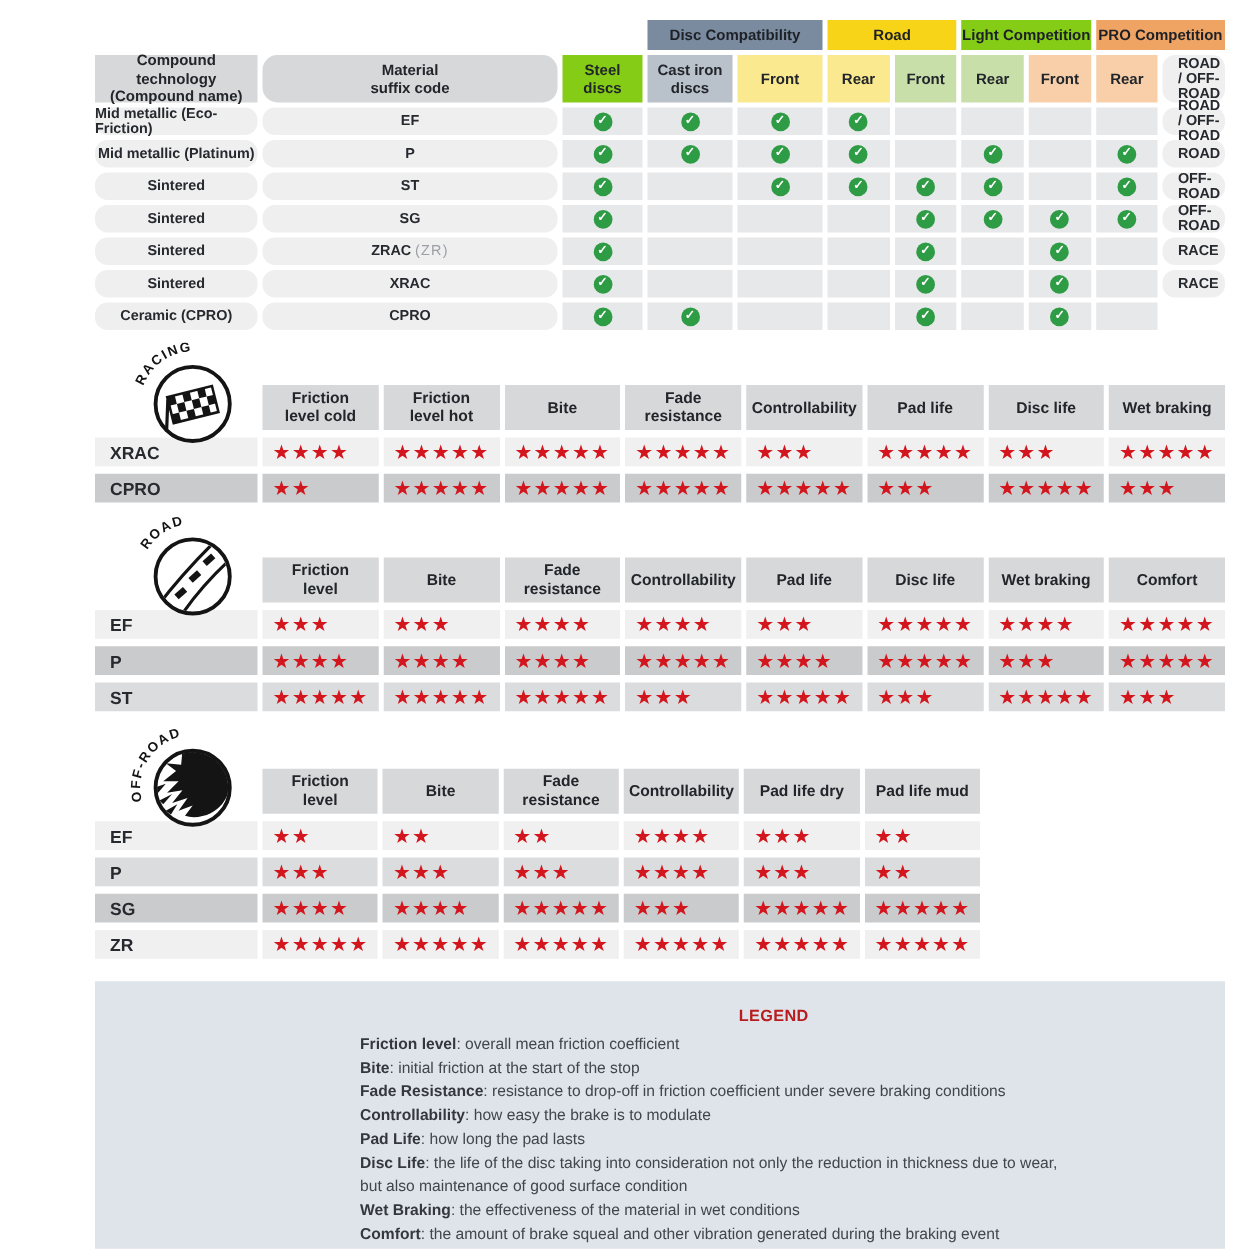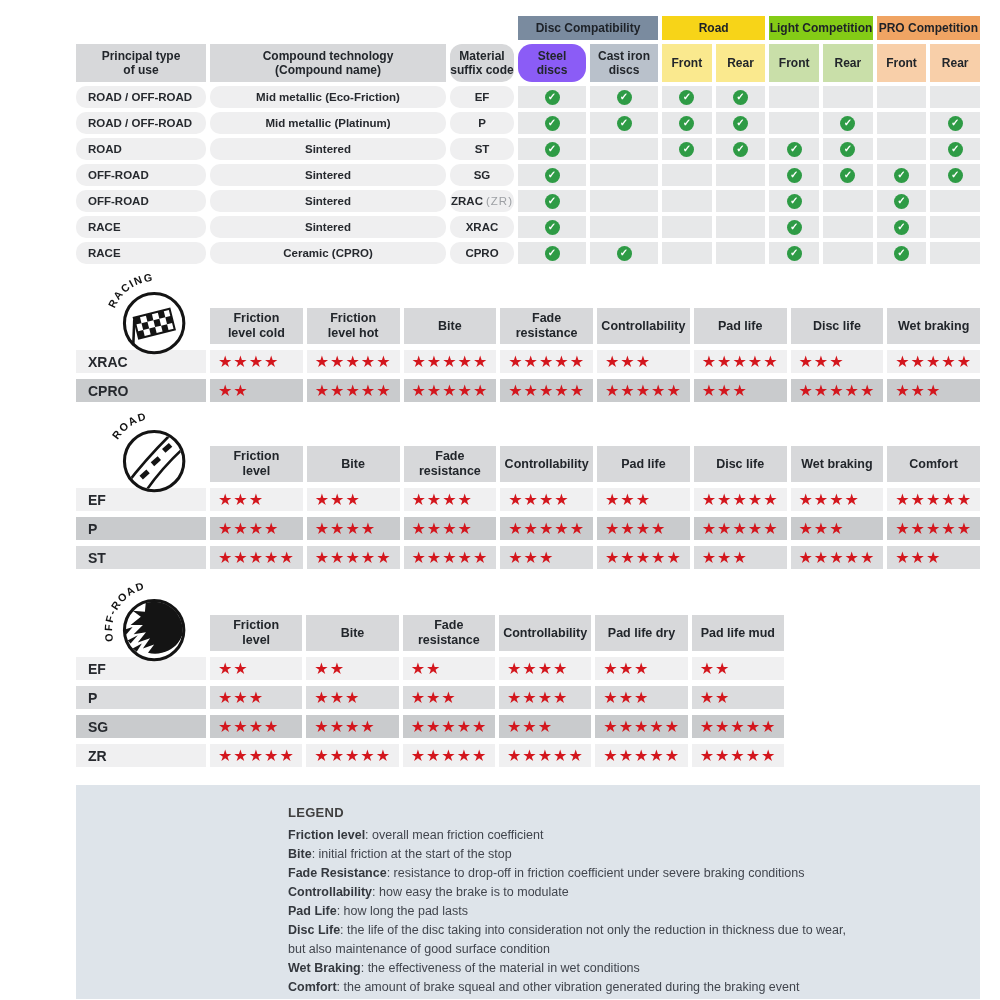--- a/index.html
+++ b/index.html
@@ -35,44 +35,42 @@
   .shade-light{background:#f0f0f1;}
   .shade-medium{background:#dbdcde;}
   .shade-dark{background:#c9cbcd;}
   .sec-icon{position:absolute;left:22px;top:-34px;}
   .arc-text{font-size:10.5px;font-weight:bold;letter-spacing:1.4px;fill:#121212;
             font-family:"Liberation Sans",sans-serif;}
 
   
   .legend{margin-top:18px;width:904px;height:214px;background:#dee4ea;box-sizing:border-box;
           padding:20px 30px 0 212px;}
-  .legend h3{margin:0 0 6px 0;font-size:13px;color:#404040;letter-spacing:.3px;}
+  .legend h3{margin:0 0 6px 0;font-size:13px;color:#b91c1c;letter-spacing:.3px;text-align:center;}
   .legend-line{font-size:12.5px;line-height:19px;color:#41454d;}
   .legend-line b{color:#34383e;}
 </style>
 </head>
 <body>
 
 <div class="page">
 
   <section class="compat">
       <div class="spacer"></div>
       <div class="spacer"></div>
       <div class="spacer"></div>
       <div class="group-h" style="background: rgb(122, 139, 159);">Disc Compatibility</div>
       <div class="group-h" style="background: rgb(247, 212, 24);">Road</div>
       <div class="group-h" style="background: #84cc16;">Light Competition</div>
       <div class="group-h" style="background: rgb(240, 164, 99);">PRO Competition</div>
-      <div class="col-h" style="background: rgb(215, 216, 218);">Principal type
-of use</div>
       <div class="col-h" style="background: rgb(215, 216, 218);">Compound technology
 (Compound name)</div>
       <div class="col-h" style="background: rgb(215, 216, 218); border-radius: 12px;">Material
 suffix code</div>
-      <div class="col-h" style="background: #8b5cf6; border-radius: 14px;">Steel
+      <div class="col-h" style="background: #84cc16;">Steel
 discs</div>
       <div class="col-h" style="background: rgb(185, 193, 203);">Cast iron
 discs</div>
       <div class="col-h" style="background: rgb(250, 233, 142);">Front</div>
       <div class="col-h" style="background: rgb(250, 233, 142);">Rear</div>
       <div class="col-h" style="background: rgb(201, 223, 169);">Front</div>
       <div class="col-h" style="background: rgb(201, 223, 169);">Rear</div>
       <div class="col-h" style="background: rgb(248, 207, 169);">Front</div>
       <div class="col-h" style="background: rgb(248, 207, 169);">Rear</div>
       <div class="cell use">ROAD / OFF-ROAD</div>

